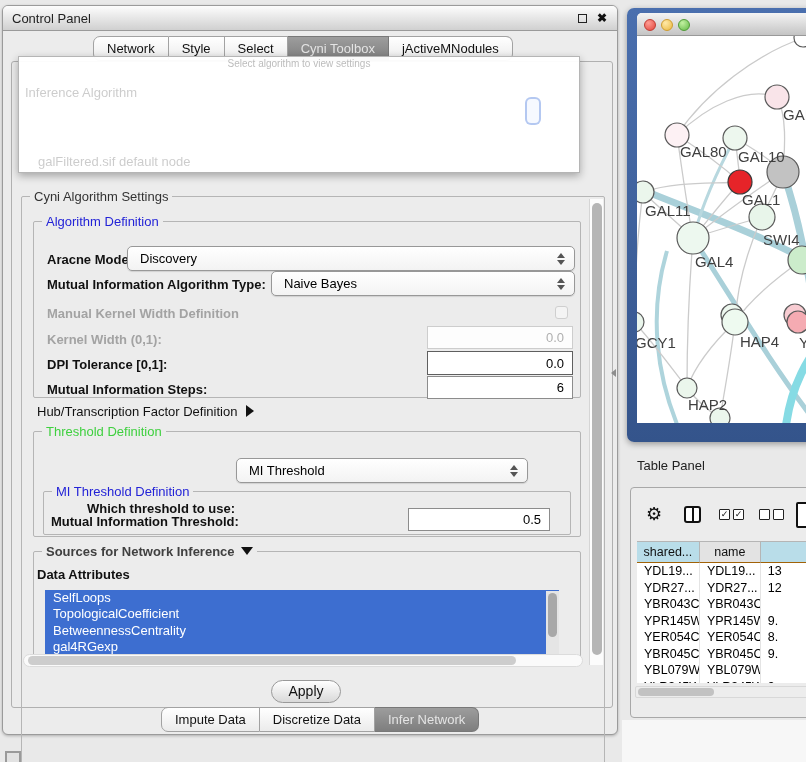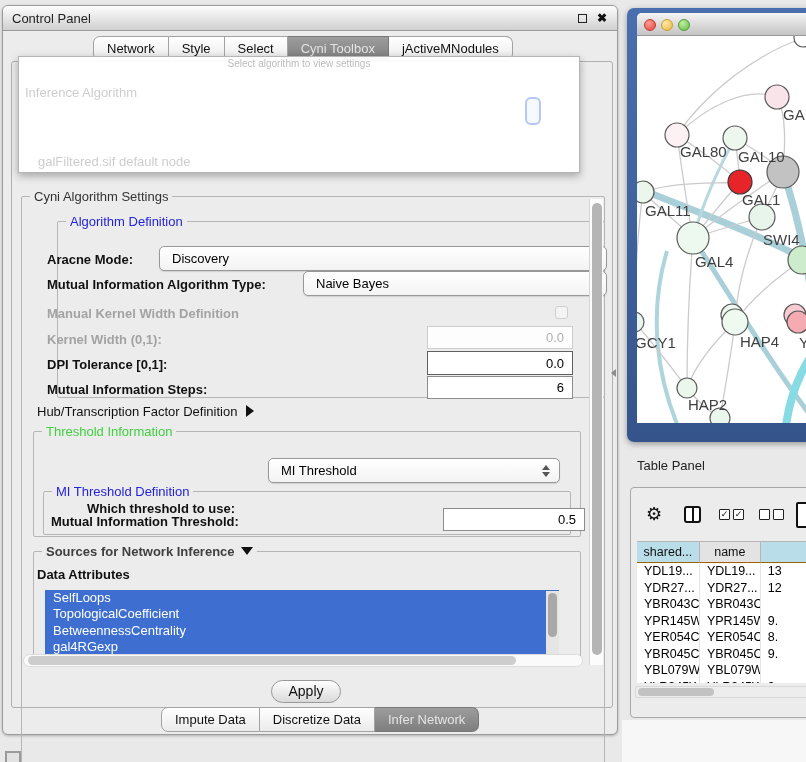--- a/index.html
+++ b/index.html
@@ -56,21 +56,21 @@
   
   .group { position:absolute; border:1px solid #b5b5b5; border-radius:2px; }
   .gtitle { position:absolute; top:-8px; left:8px; background:#ececec; padding:0 4px; font-size:13px; color:#333; white-space:nowrap; }
   .gtitle.blue { color:#2323d7; }
   .gtitle.green { color:#3fd03f; }
   .lbl { position:absolute; font-size:13px; font-weight:bold; color:#111; white-space:nowrap; }
   .lbl.disabled { color:#a3a3a3; }
   .combo {
     position:absolute; background:linear-gradient(#ffffff,#f3f3f3); border:1px solid #989898;
     border-radius:5px; font-size:13px; line-height:23px; padding-left:12px;
-    box-shadow:0 1px 1px rgba(0,0,0,.12); color:#000;margin-left:32px;
+    box-shadow:0 1px 1px rgba(0,0,0,.12); color:#000;
   }
   .combo-arrows { position:absolute; right:9px; top:6px; }
   .tri-up { width:0; height:0; border-left:4px solid transparent; border-right:4px solid transparent; border-bottom:5px solid #555; margin-bottom:2px; }
   .tri-dn { width:0; height:0; border-left:4px solid transparent; border-right:4px solid transparent; border-top:5px solid #555; }
   .field {
     position:absolute; background:#fff; border:1px solid #8c8c8c; font-size:13px;
     text-align:right; padding-right:8px; color:#000; font-family:"Liberation Sans",sans-serif;
   }
   .field.disabled { background:#fdfdfd; border-color:#cdcdcd; color:#b0b0b0; }
   .checkbox { position:absolute; width:13px; height:13px; border:1.5px solid #cfcfcf; border-radius:3px; background:#f4f4f4; }
@@ -167,21 +167,21 @@
         <span>jActiveMNodules</span>
       </div>
     </div>
 
     <div class="content-frame"></div>
 
     <div class="group" style="left:18px; top:190px; width:584px; height:612px;">
       <span class="gtitle">Cyni Algorithm Settings</span>
     </div>
 
-    <div class="group" style="left:30px; top:215px; width:548px; height:177px;margin-left:24px;">
+    <div class="group" style="left:30px; top:215px; width:548px; height:177px;">
       <span class="gtitle blue">Algorithm Definition</span>
     </div>
     <span class="lbl" style="left:44px; top:246px;">Aracne Mode:</span>
     <div class="combo" style="left:124px; top:240px; width:448px; height:25px;">
       <span>Discovery</span>
       <span class="combo-arrows">
           <span class="tri-up" style="display:block;"></span>
           <span class="tri-dn" style="display:block;"></span>
         </span>
     </div>
@@ -200,35 +200,35 @@
     <span class="lbl" style="left:44px; top:351px;">DPI Tolerance [0,1]:</span>
     <input class="field" style="left: 424px; top: 345px; width: 146px; height: 24px; border-color: rgb(95, 95, 95);" value="0.0">
     <span class="lbl" style="left:44px; top:376px;">Mutual Information Steps:</span>
     <input class="field" style="left: 424px; top: 370px; width: 146px; height: 23px;" value="6">
 
     <div style="position:absolute; left:34px; top:398px; font-size:13px; color:#111;">
       <span>Hub/Transcription Factor Definition</span><span class="expander-tri-right"></span>
     </div>
 
     <div class="group" style="left:30px; top:425px; width:548px; height:106px;">
-      <span class="gtitle green">Threshold Information</span>
+      <span class="gtitle green">Threshold Definition</span>
     </div>
     <span class="lbl" style="left:84px; top:459px;margin-top:36px;">Which threshold to use:</span>
     <div class="combo" style="left:233px; top:452px; width:292px; height:25px;">
       <span>MI Threshold</span>
       <span class="combo-arrows">
           <span class="tri-up" style="display:block;"></span>
           <span class="tri-dn" style="display:block;"></span>
         </span>
     </div>
     <div class="group" style="left:40px; top:485px; width:528px; height:44px;">
       <span class="gtitle blue">MI Threshold Definition</span>
     </div>
     <span class="lbl" style="left:48px; top:508px;">Mutual Information Threshold:</span>
-    <input class="field" style="left: 440px; top: 502px; width: 142px; height: 23px;" value="0.5">
+    <input class="field" style="left: 405px; top: 502px; width: 142px; height: 23px;" value="0.5">
 
     <div class="group" style="left:30px; top:545px; width:548px; height:110px;">
       <span class="gtitle" style="color:#404040;font-weight:bold;"><span>Sources for Network Inference</span><span class="expander-tri-down"></span></span>
     </div>
     <span class="lbl" style="left:34px; top:561px;">Data Attributes</span>
     <div class="attr-list">
       <div class="attr-item">SelfLoops</div>
         <div class="attr-item">TopologicalCoefficient</div>
         <div class="attr-item">BetweennessCentrality</div>
         <div class="attr-item">gal4RGexp</div>

